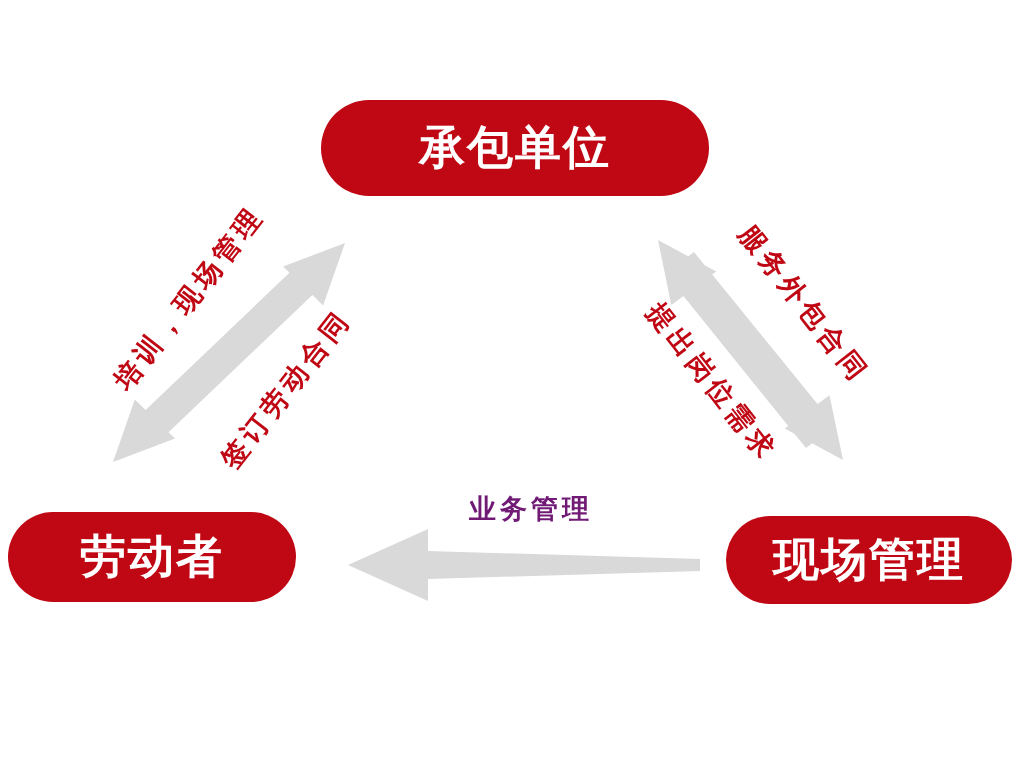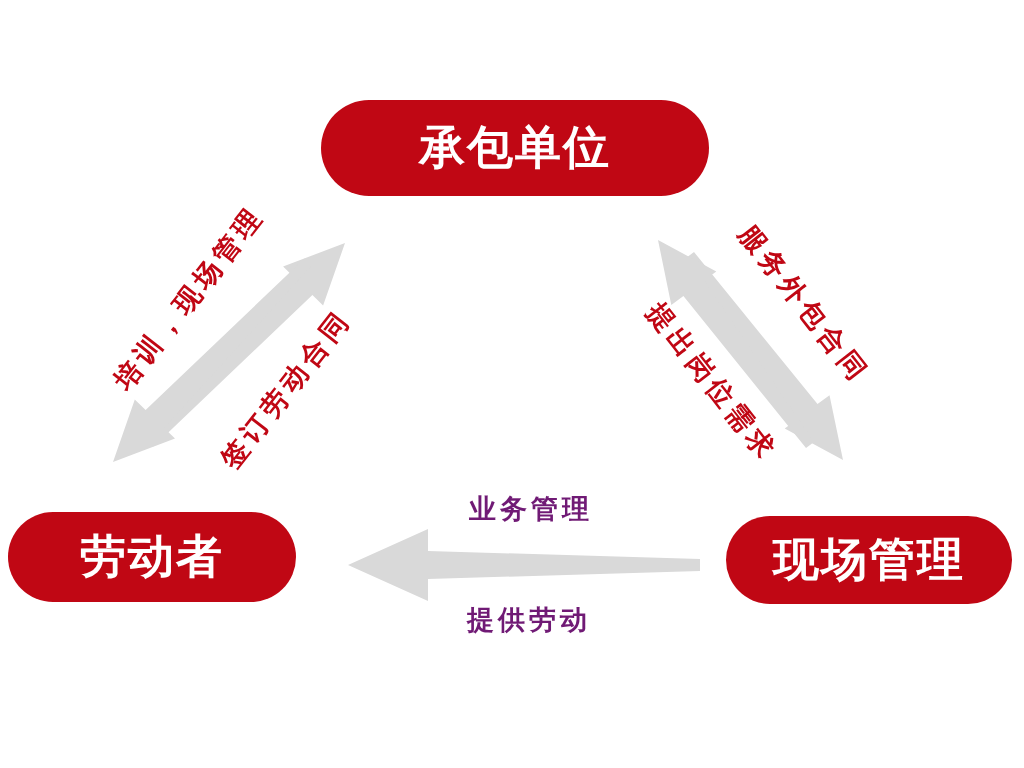--- a/index.html
+++ b/index.html
@@ -71,15 +71,14 @@
   </div>
   <div class="node node-right">
     <span>现场管理</span>
   </div>
 
   <div class="edge-label red rot-left" style="left:189px; top:298px; font-size:27px;">培训，现场管理</div>
   <div class="edge-label red rot-left" style="left:286px; top:389px; font-size:27px;">签订劳动合同</div>
   <div class="edge-label red rot-right" style="left:804px; top:304px; font-size:27px;">服务外包合同</div>
   <div class="edge-label red rot-right" style="left:712px; top:382px; font-size:27px;">提出岗位需求</div>
   <div class="edge-label black" style="left:531px; top:509px; font-size:27px;">业务管理</div>
-  <div class="edge-label black" style="left:529px; top:620px; font-size:27px;">提供劳动</div>
 
 </div>
 
 </body></html>

